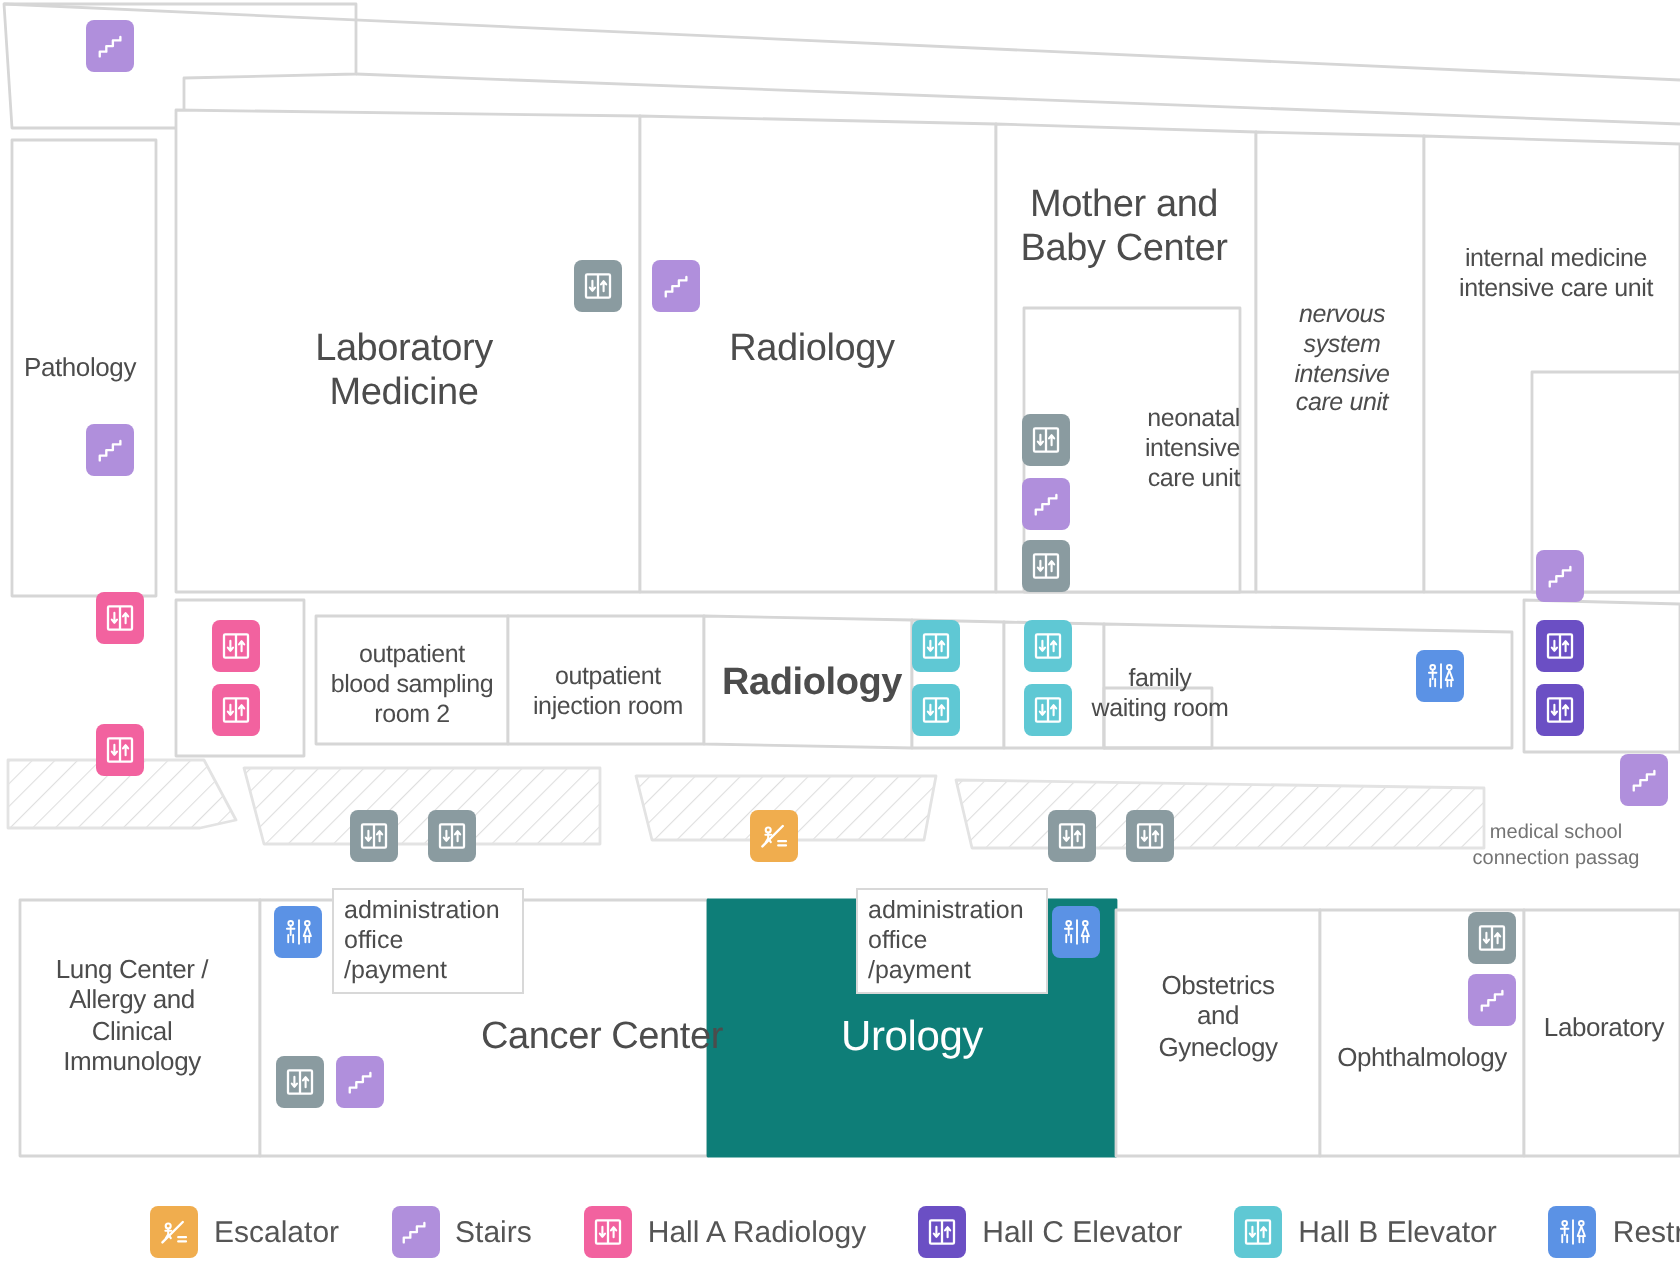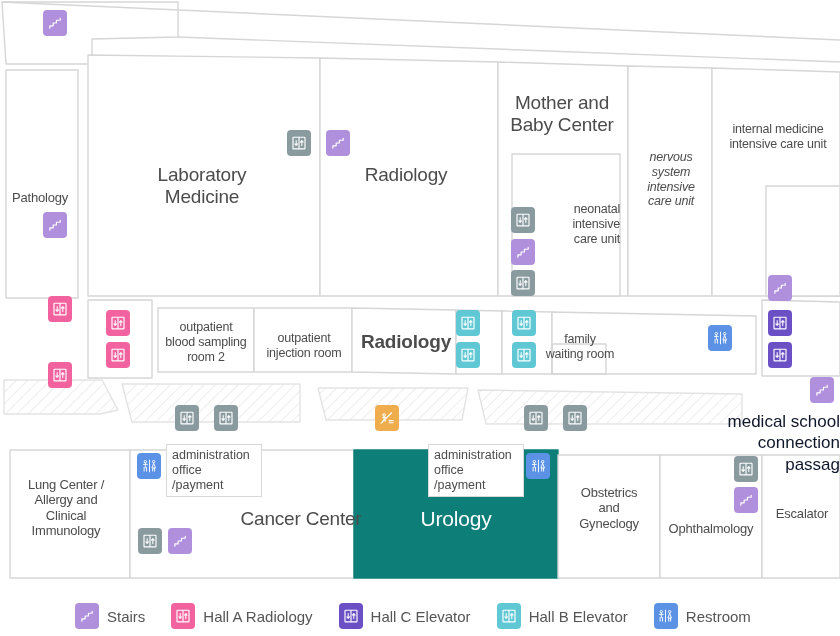--- a/index.html
+++ b/index.html
@@ -17,22 +17,22 @@
   .rl-lg{font-size:19px;}
   .rl-md{font-size:13px;}
   .rl-sm{font-size:12.5px;}
   .rl-white{color:#ffffff;font-size:21px;}
   .rl-bold{font-weight:bold;}
 
   
   .callout{position:absolute;background:#ffffff;border:1px solid #d8d8d8;
            font-size:12.5px;line-height:1.2;color:#4c4c4c;padding:3px 5px;
            box-sizing:border-box;}
-  .callout-plain{position:absolute;font-size:17px;line-height:1.25;
-                 color:#0f172a;text-align:right;}
+  .callout-plain{position:absolute;font-size:10px;line-height:1.25;
+                 color:#737373;text-align:center;}
 
   
   .fic{position:absolute;width:24px;height:26px;border-radius:4px;
        display:flex;align-items:center;justify-content:center;box-sizing:border-box;}
   .fic svg{display:block;}
 
   
   #legend{position:absolute;left:0;top:596px;width:840px;height:40px;
           display:flex;align-items:center;gap:0px;padding-left:75px;
           box-sizing:border-box;background:#fff;}
@@ -96,37 +96,37 @@
       <path d="M10 450 L130 450 L130 578 L10 578 Z"></path>
       <path d="M130 450 L354 450 L354 578 L130 578 Z"></path>
       <path d="M354 450 L558 450 L558 578 L354 578 Z" fill="#0E7E78" stroke="#0E7E78"></path>
       <path d="M558 455 L660 455 L660 578 L558 578 Z"></path>
       <path d="M660 455 L762 455 L762 578 L660 578 Z"></path>
       <path d="M762 455 L840 455 L840 578 L762 578 Z"></path>
     </g>
   </svg>
 
   <div id="labels-layer">
-      <div class="room-label rl-md" style="left: 8px; top: 190px; width: 64px;">Pathology</div>
+      <div class="room-label rl-md" style="left: 8px; top: 176px; width: 64px;">Pathology</div>
       <div class="room-label rl-lg" style="left: 118px; top: 164px; width: 168px;">Laboratory Medicine</div>
       <div class="room-label rl-lg" style="left: 346px; top: 164px; width: 120px;">Radiology</div>
       <div class="room-label rl-lg" style="left: 506px; top: 92px; width: 112px;">Mother and<br>Baby Center</div>
       <div class="room-label rl-sm" style="left: 548px; top: 202px; width: 72px; text-align: right;">neonatal<br>intensive<br>care unit</div>
       <div class="room-label rl-sm" style="left: 634px; top: 150px; width: 74px; font-style: italic;">nervous<br>system<br>intensive<br>care unit</div>
       <div class="room-label rl-sm" style="left: 716px; top: 122px; width: 124px;">internal medicine<br>intensive care unit</div>
       <div class="room-label rl-sm" style="left: 158px; top: 320px; width: 96px;">outpatient<br>blood sampling<br>room 2</div>
       <div class="room-label rl-sm" style="left: 256px; top: 331px; width: 96px;">outpatient<br>injection room</div>
       <div class="room-label rl-lg rl-bold" style="left: 356px; top: 331px; width: 100px;">Radiology</div>
       <div class="room-label rl-sm" style="left: 538px; top: 332px; width: 84px;">family<br>waiting room</div>
       <div class="room-label rl-md" style="left: 18px; top: 477px; width: 96px;">Lung Center /<br>Allergy and<br>Clinical<br>Immunology</div>
       <div class="room-label rl-lg" style="left: 240px; top: 508px; width: 122px;">Cancer Center</div>
       <div class="room-label rl-white" style="left: 410px; top: 507px; width: 92px;">Urology</div>
       <div class="room-label rl-md" style="left: 564px; top: 485px; width: 90px;">Obstetrics<br>and<br>Gyneclogy</div>
       <div class="room-label rl-md" style="left: 658px; top: 521px; width: 106px;">Ophthalmology</div>
-      <div class="room-label rl-md" style="left: 764px; top: 506px; width: 76px;">Escalator</div>
+      <div class="room-label rl-md" style="left: 764px; top: 506px; width: 76px;">Laboratory</div>
       <div class="callout" style="left: 166px; top: 444px; width: 96px; text-align: left;">administration<br>office /payment</div>
       <div class="callout" style="left: 428px; top: 444px; width: 96px; text-align: left;">administration<br>office /payment</div>
       <div class="callout-plain" style="left: 716px; top: 411px; width: 124px;">medical school<br>connection passag</div>
     </div>
   <div id="icons-layer">
       <div class="fic" style="left: 43px; top: 10px; background: rgb(176, 143, 220);">
         <svg width="15" height="15" viewBox="0 0 16 16">
           <path d="M2 13 L2 10.5 L5.5 10.5 L5.5 7.5 L9 7.5 L9 4.5 L13 4.5 L13 2.6" fill="none" stroke="#fff" stroke-width="1.25" stroke-linejoin="round" stroke-linecap="round"></path>
         </svg>
       </div>
@@ -352,20 +352,31 @@
       </div>
       <div class="fic" style="left: 734px; top: 487px; background: rgb(176, 143, 220);">
         <svg width="15" height="15" viewBox="0 0 16 16">
           <path d="M2 13 L2 10.5 L5.5 10.5 L5.5 7.5 L9 7.5 L9 4.5 L13 4.5 L13 2.6" fill="none" stroke="#fff" stroke-width="1.25" stroke-linejoin="round" stroke-linecap="round"></path>
         </svg>
       </div>
     </div>
 
   <div id="legend">
       <div class="lg-item">
+        <div class="lg-ico" style="background: rgb(240, 173, 78);">
+          <svg width="16" height="16" viewBox="0 0 16 16">
+            <line x1="2.2" y1="13.2" x2="12.4" y2="3" stroke="#fff" stroke-width="1.2" stroke-linecap="round"></line>
+            <circle cx="5.1" cy="5.0" r="1.25" fill="none" stroke="#fff" stroke-width="1.05"></circle>
+            <path d="M5.1 6.4 L5.1 9.2 M3.7 7.4 L6.6 7.4 M5.1 9.2 L3.9 11.1 M5.1 9.2 L6.4 11.1" fill="none" stroke="#fff" stroke-width="1.05" stroke-linecap="round"></path>
+            <path d="M10.1 10.6 L14 10.6 M10.1 12.7 L14 12.7" stroke="#fff" stroke-width="1.1" stroke-linecap="round"></path>
+          </svg>
+        </div>
+        <span class="lg-txt">Escalator</span>
+      </div>
+      <div class="lg-item">
         <div class="lg-ico" style="background: rgb(176, 143, 220);">
           <svg width="15" height="15" viewBox="0 0 16 16">
             <path d="M2 13 L2 10.5 L5.5 10.5 L5.5 7.5 L9 7.5 L9 4.5 L13 4.5 L13 2.6" fill="none" stroke="#fff" stroke-width="1.25" stroke-linejoin="round" stroke-linecap="round"></path>
           </svg>
         </div>
         <span class="lg-txt">Stairs</span>
       </div>
       <div class="lg-item">
         <div class="lg-ico" style="background: rgb(242, 98, 159);">
           <svg width="16" height="16" viewBox="0 0 16 16">

